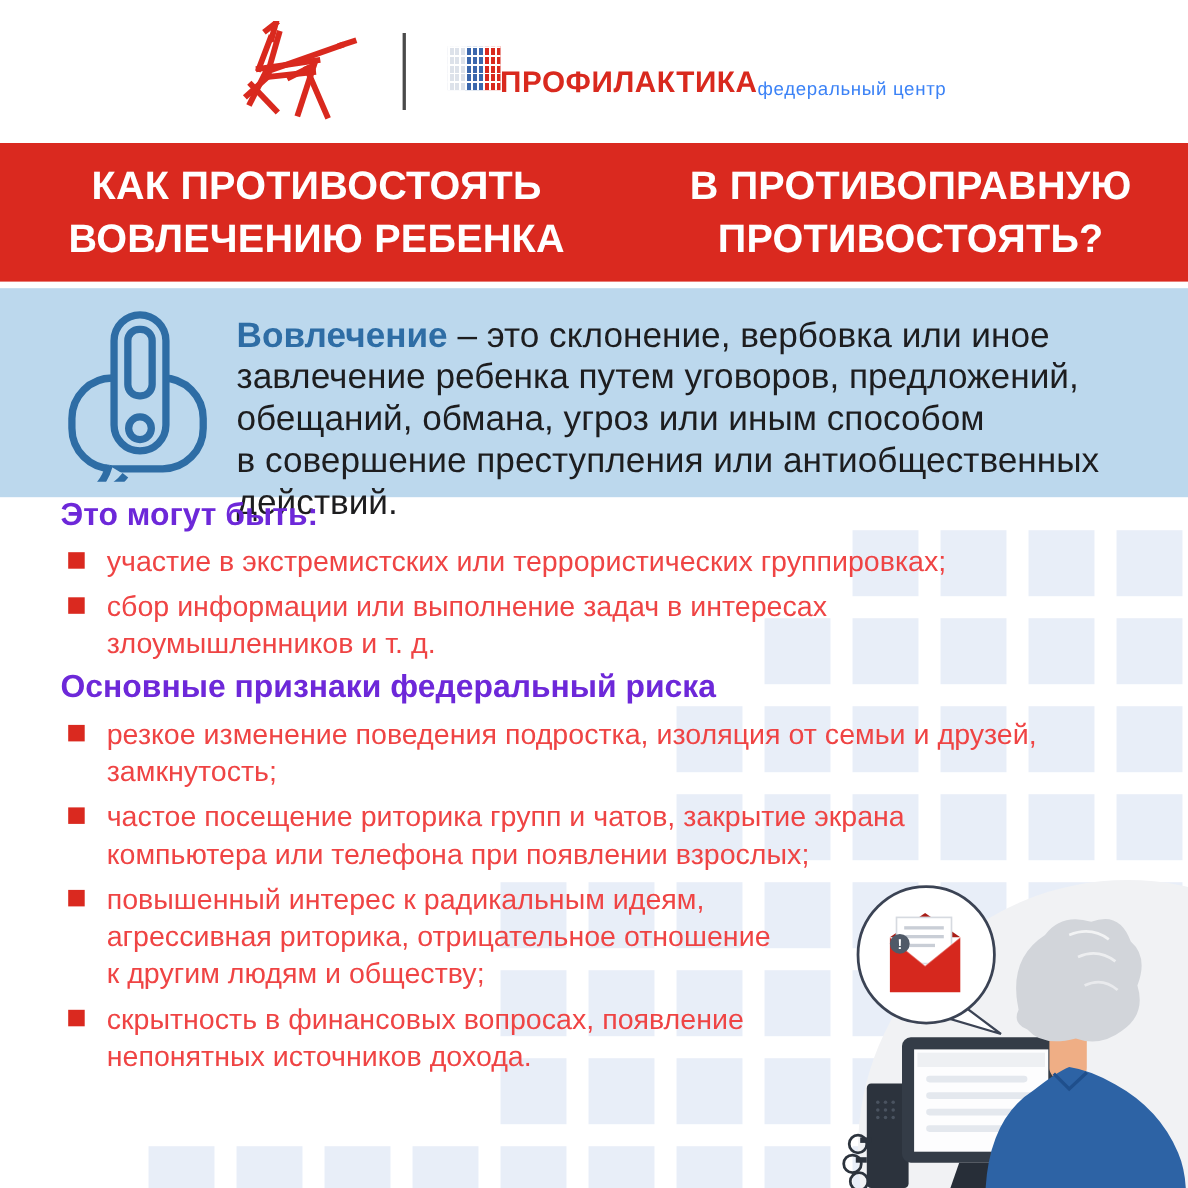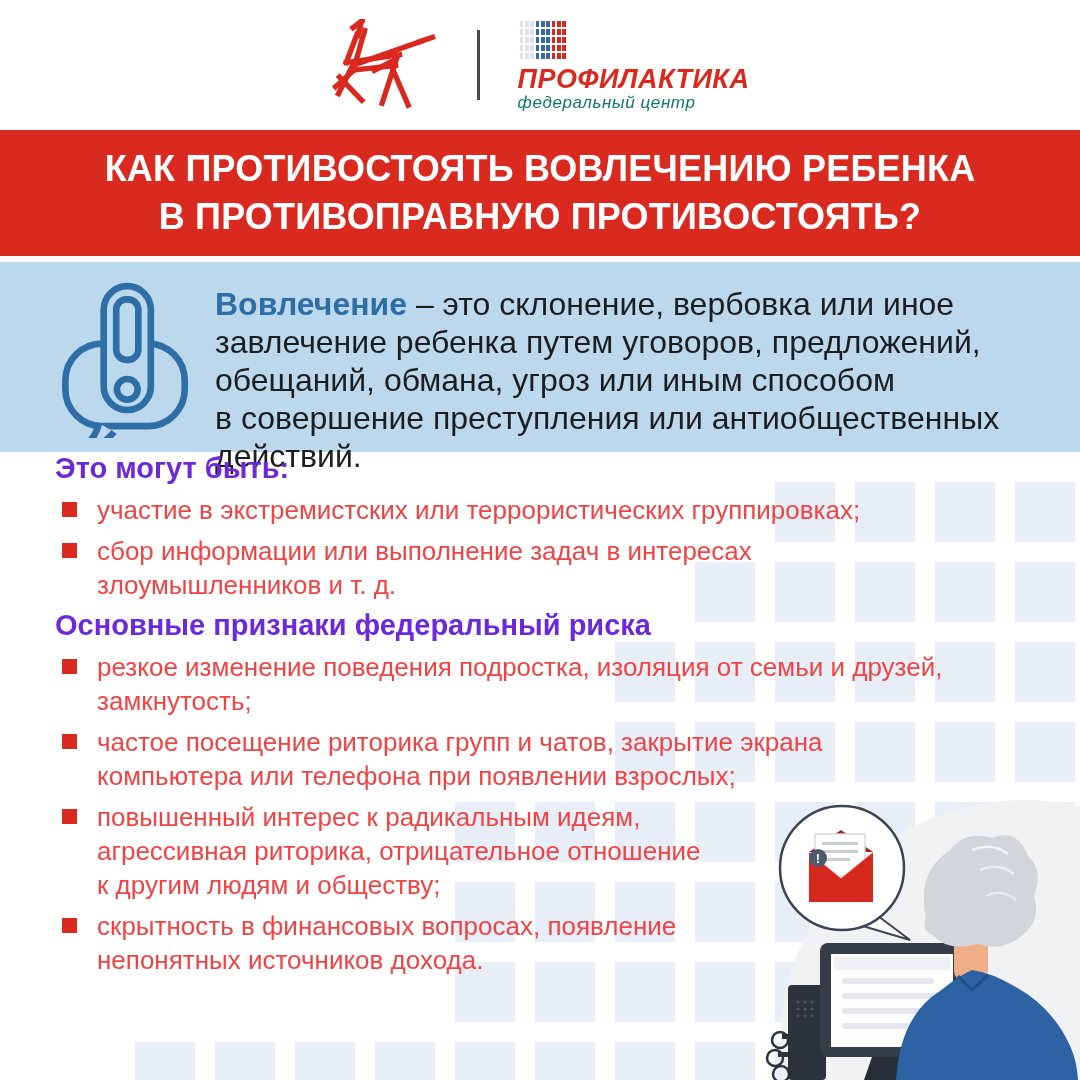--- a/index.html
+++ b/index.html
@@ -18,34 +18,34 @@
       123px 1030px,443px 1030px,443px 790px,603px 790px,603px 630px,
       683px 630px,683px 550px,763px 550px);
   }
   
   .header{
     position:absolute;left:0;top:0;width:1080px;height:130px;z-index:3;
     display:flex;align-items:center;justify-content:center;gap:38px;
   }
   .horse-logo{width:108px;height:92px;}
   .header-divider{width:3px;height:70px;background:#4a4a4a;}
-  .brand{display:flex;flex-direction:column;align-items:flex-start;font-style:italic;}
+  .brand{display:flex;flex-direction:row;align-items:flex-end;}
   .brand-grid{
     width:48px;height:40px;margin-bottom:7px;
     background:
       repeating-linear-gradient(180deg,#ffffff 0 1.7px,rgba(255,255,255,0) 1.7px 8px),
       repeating-linear-gradient(90deg,#ffffff 0 1.7px,rgba(255,255,255,0) 1.7px 5.34px),
       linear-gradient(90deg,#dde2ea 0 33.3%,#3b67ac 33.3% 66.6%,#d9291e 66.6% 100%);
   }
   .brand-name{font-size:27px;font-weight:bold;color:#d9291e;letter-spacing:.5px;line-height:1;}
-  .brand-sub{font-size:17px;color:#0f766e;letter-spacing:.6px;margin-top:1px;line-height:1;}
+  .brand-sub{font-size:17px;color:#3b82f6;letter-spacing:.6px;margin-top:1px;line-height:1;}
   
   .banner{
     position:absolute;left:0;top:130px;width:1080px;height:126px;z-index:3;
-    background:#da291f;color:#ffffff;display:flex;flex-direction:column;
+    background:#da291f;color:#ffffff;display:flex;flex-direction:row;
     align-items:center;justify-content:center;text-align:center;
   }
   .banner div{font-size:36px;font-weight:bold;line-height:48px;letter-spacing:.2px;}
   
   .def-box{
     position:absolute;left:0;top:262px;width:1080px;height:190px;z-index:3;
     background:#bcd8ed;
   }
   .def-icon{position:absolute;left:58px;top:16px;width:140px;height:160px;}
   .def-text{

